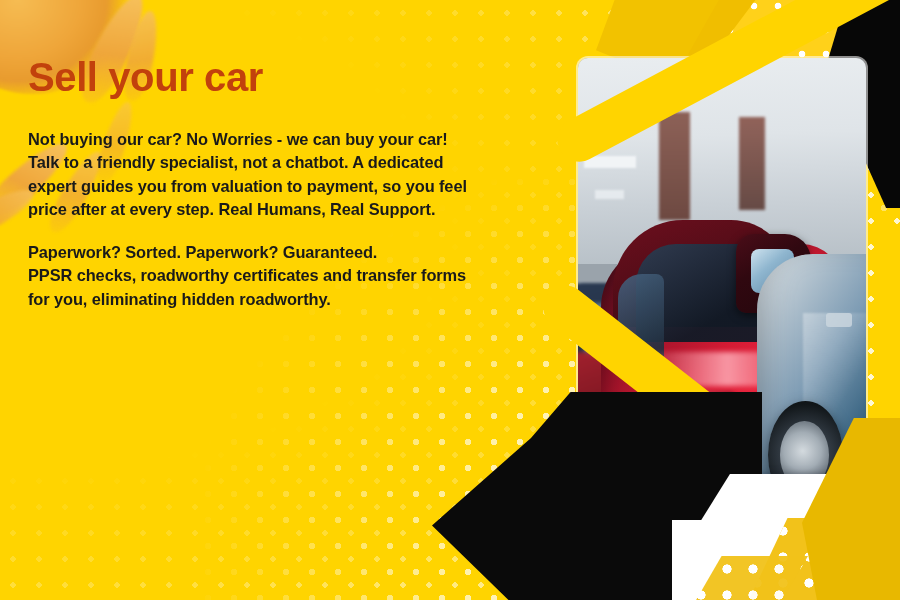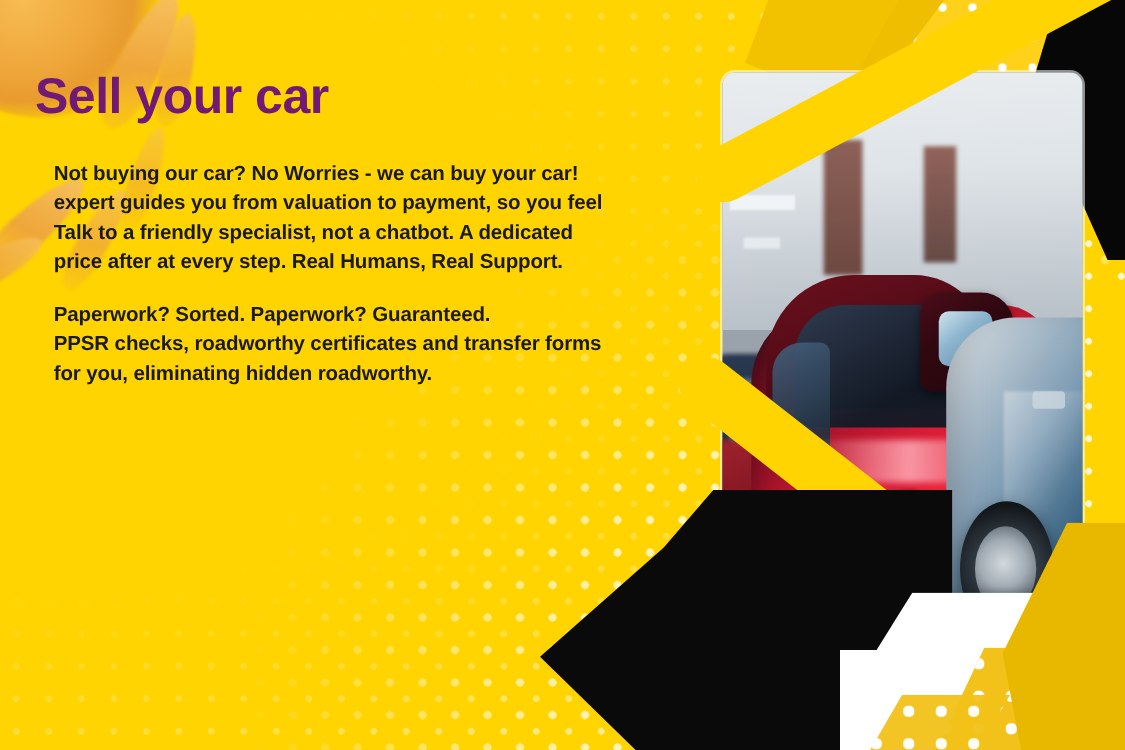--- a/index.html
+++ b/index.html
@@ -301,35 +301,35 @@
   }
 
   
   .content {
     position:absolute; left:28px; top:56px; width:540px;
     z-index:6;
   }
   .headline {
     font-size:40px;
     font-weight:700;
-    color:#701a75;
+    color:#c2410c;
     letter-spacing:-0.4px;
     line-height:1.05;
     margin-bottom:30px;
   }
   .para {
     font-size:16.4px;
     font-weight:700;
     color:#1a1a1a;
     line-height:1.42;
     margin-bottom:20px;
     letter-spacing:-0.1px;
   }
   .para:last-child { margin-bottom:0; }
-  .para .ln { display:block; white-space:nowrap;margin-left:15px; }
+  .para .ln { display:block; white-space:nowrap; }
 </style>
 </head>
 <body>
 
 <div id="poster">
 
   <div class="layer dots"></div>
   <div class="layer dots2"></div>
 
   <div class="sun-blob"></div>
@@ -389,22 +389,22 @@
   <div class="white-panel"></div>
   <div class="chev-dot c1"></div>
   <div class="chev-dot c2"></div>
   <div class="right-yellow"></div>
 
   <div class="content">
     <h1 class="headline">Sell your car</h1>
 
     <p class="para">
       <span class="ln">Not buying our car? No Worries - we can buy your car!</span>
+      <span class="ln">Talk to a friendly specialist, not a chatbot. A dedicated</span>
       <span class="ln">expert guides you from valuation to payment, so you feel</span>
-      <span class="ln">Talk to a friendly specialist, not a chatbot. A dedicated</span>
       <span class="ln">price after at every step. Real Humans, Real Support.</span>
     </p>
 
 
     <p class="para">
       <span class="ln">Paperwork? Sorted. Paperwork? Guaranteed.</span>
       <span class="ln">PPSR checks, roadworthy certificates and transfer forms</span>
       <span class="ln">for you, eliminating hidden roadworthy.</span>
     </p>
   </div>

